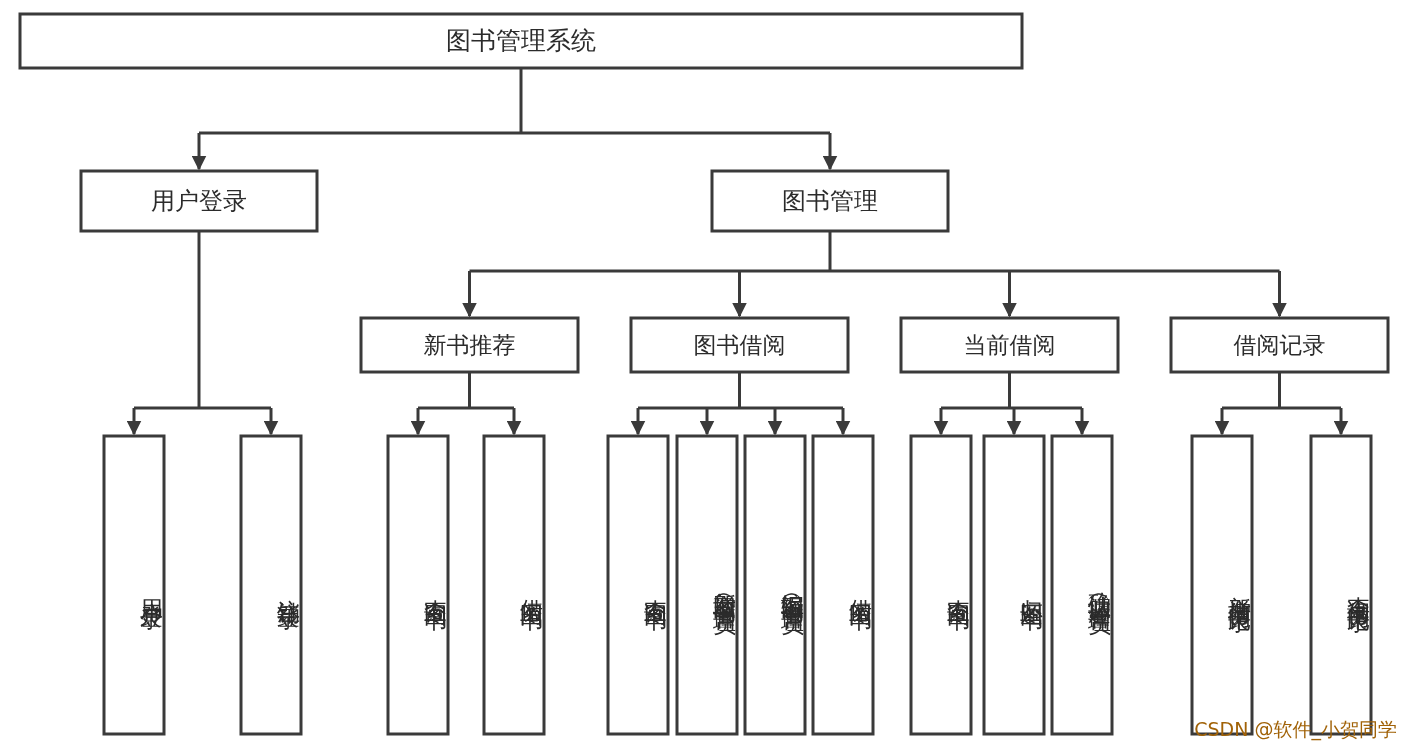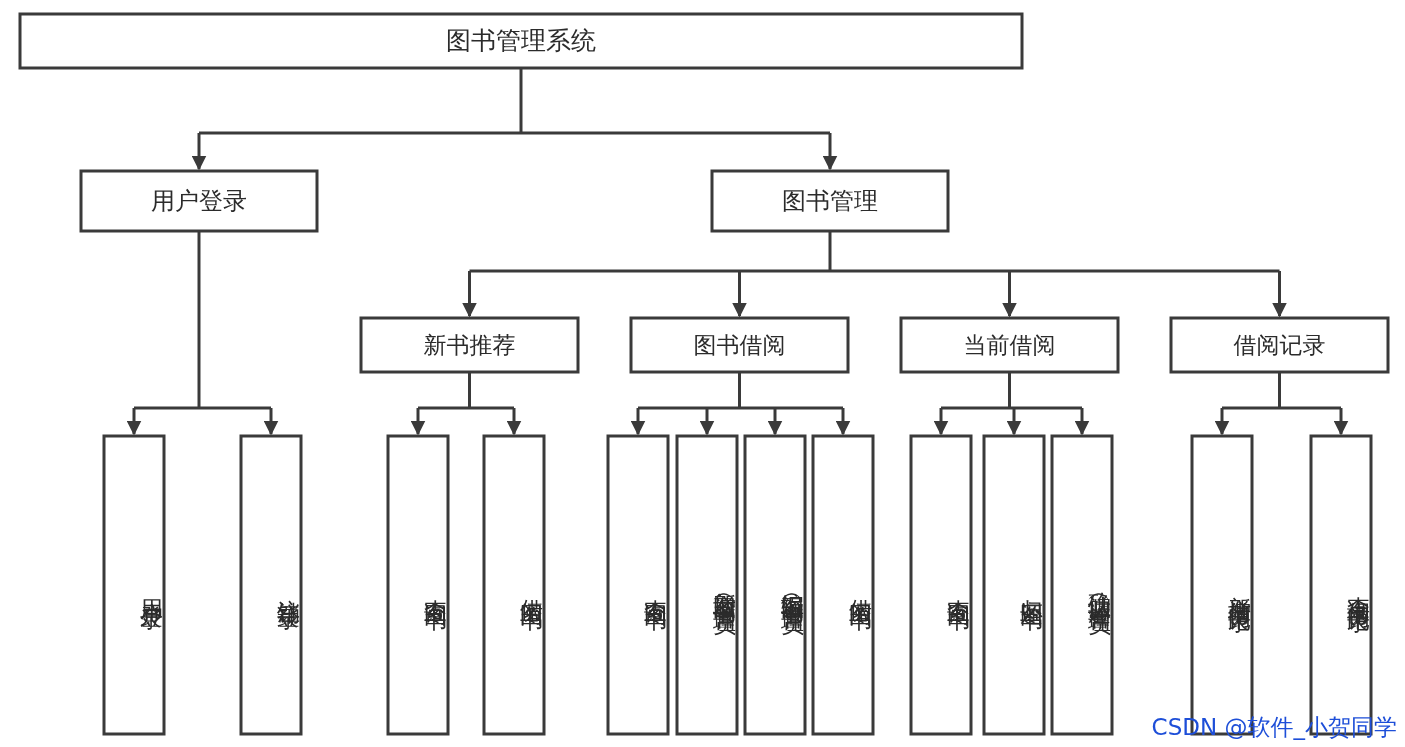--- a/index.html
+++ b/index.html
@@ -31,22 +31,22 @@
     align-items:flex-start;
     justify-content:center;
     white-space:nowrap;
     pointer-events:none;
   }
   .watermark{
     position:absolute;
     right:8px;
     bottom:4px;
     font-family:"DejaVu Sans","Liberation Sans",sans-serif;
-    font-size:23px;
-    color:#1d4ed8;
+    font-size:19px;
+    color:#a16207;
     white-space:nowrap;
   }
 </style>
 </head>
 <body>
 
 <div id="stage">
 
   <svg class="diagram" viewBox="0 0 1405 747">
     <defs>

